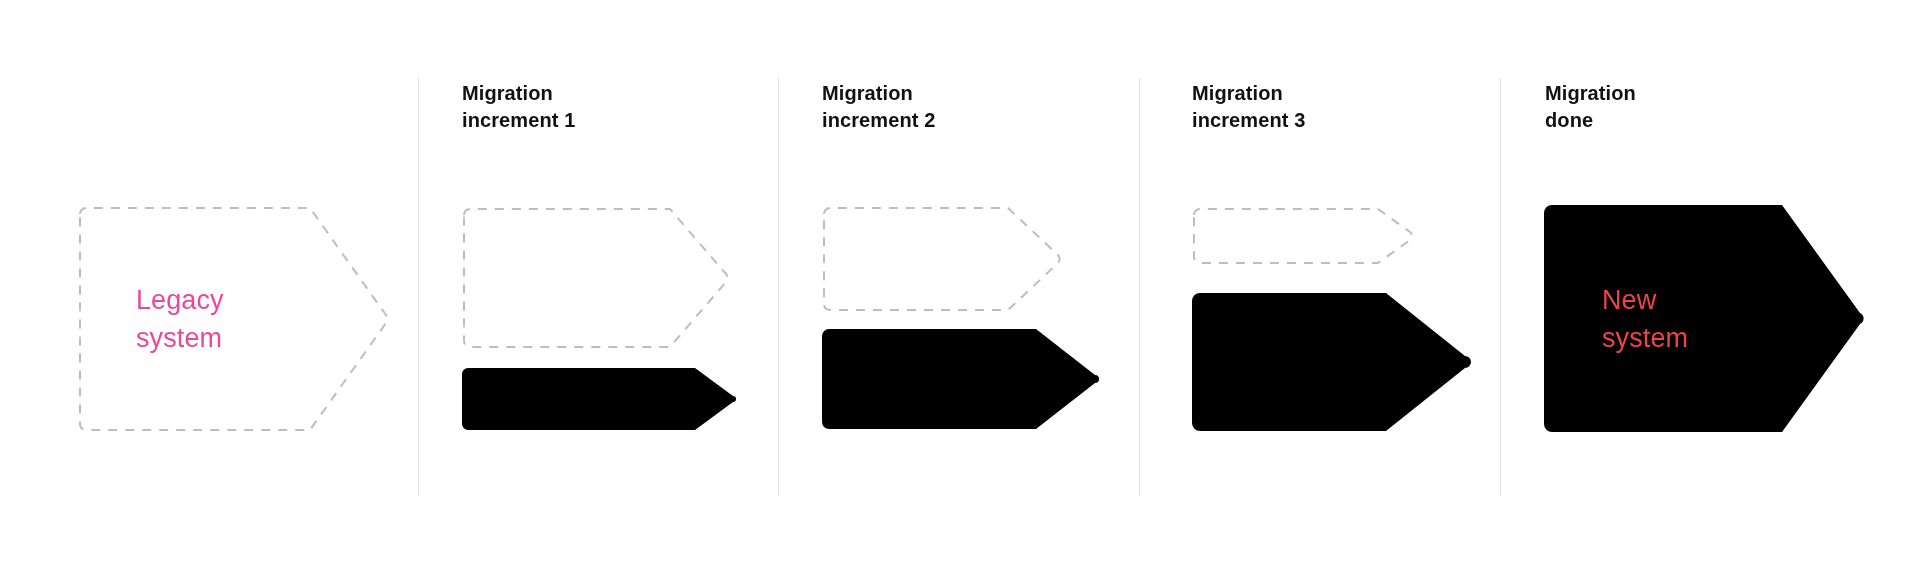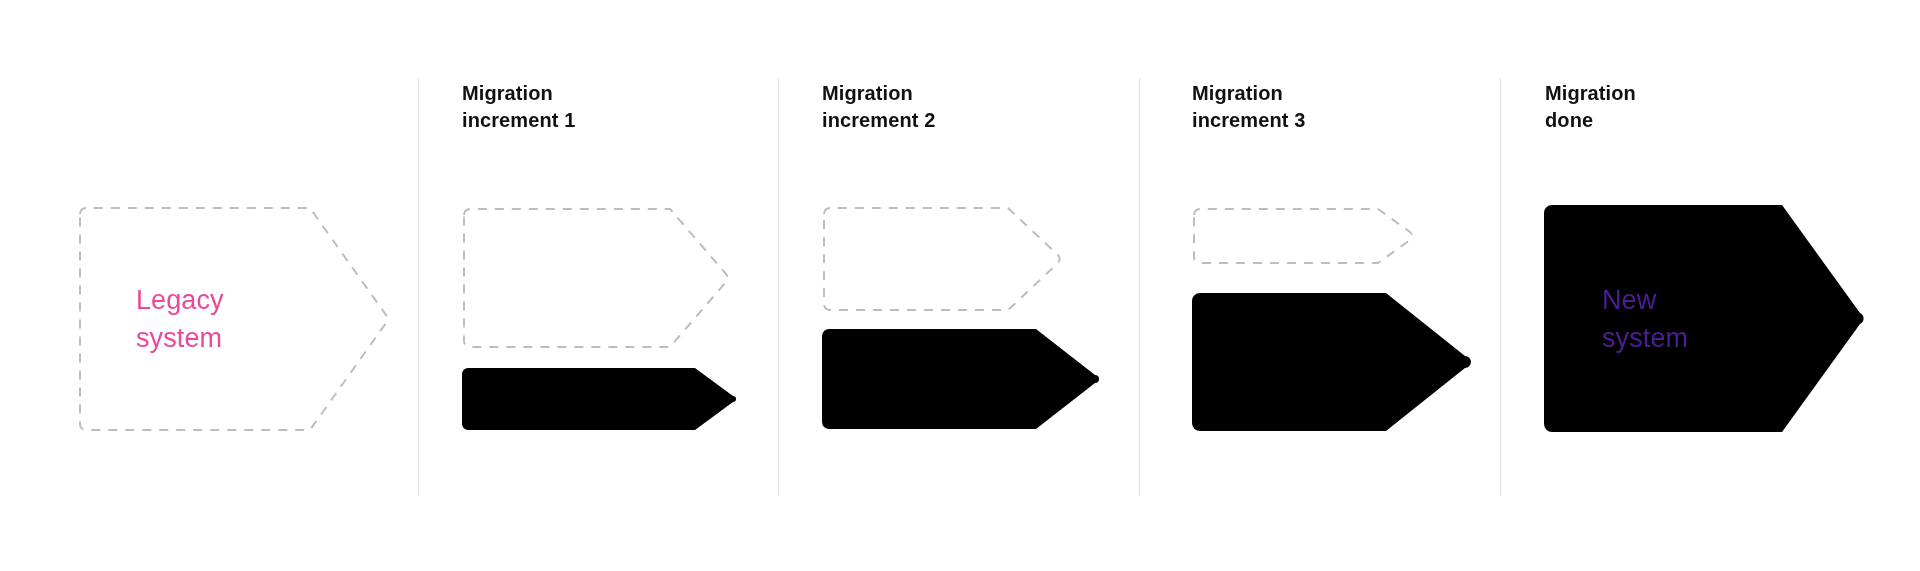--- a/index.html
+++ b/index.html
@@ -68,21 +68,21 @@
   
   .shape-label {
     position: absolute;
     font-size: 27px;
     line-height: 38px;
     font-weight: 400;
     white-space: pre-line;
     letter-spacing: 0.1px;
   }
   .shape-label.dark  { color: #ec4899; }
-  .shape-label.light { color: #4c1d95; }
+  .shape-label.light { color: #ef4444; }
 </style>
 </head>
 <body>
 
 <div id="canvas">
 
   <div class="divider" style="left:418px;"></div>
   <div class="divider" style="left:778px;"></div>
   <div class="divider" style="left:1139px;"></div>
   <div class="divider" style="left:1500px;"></div>

